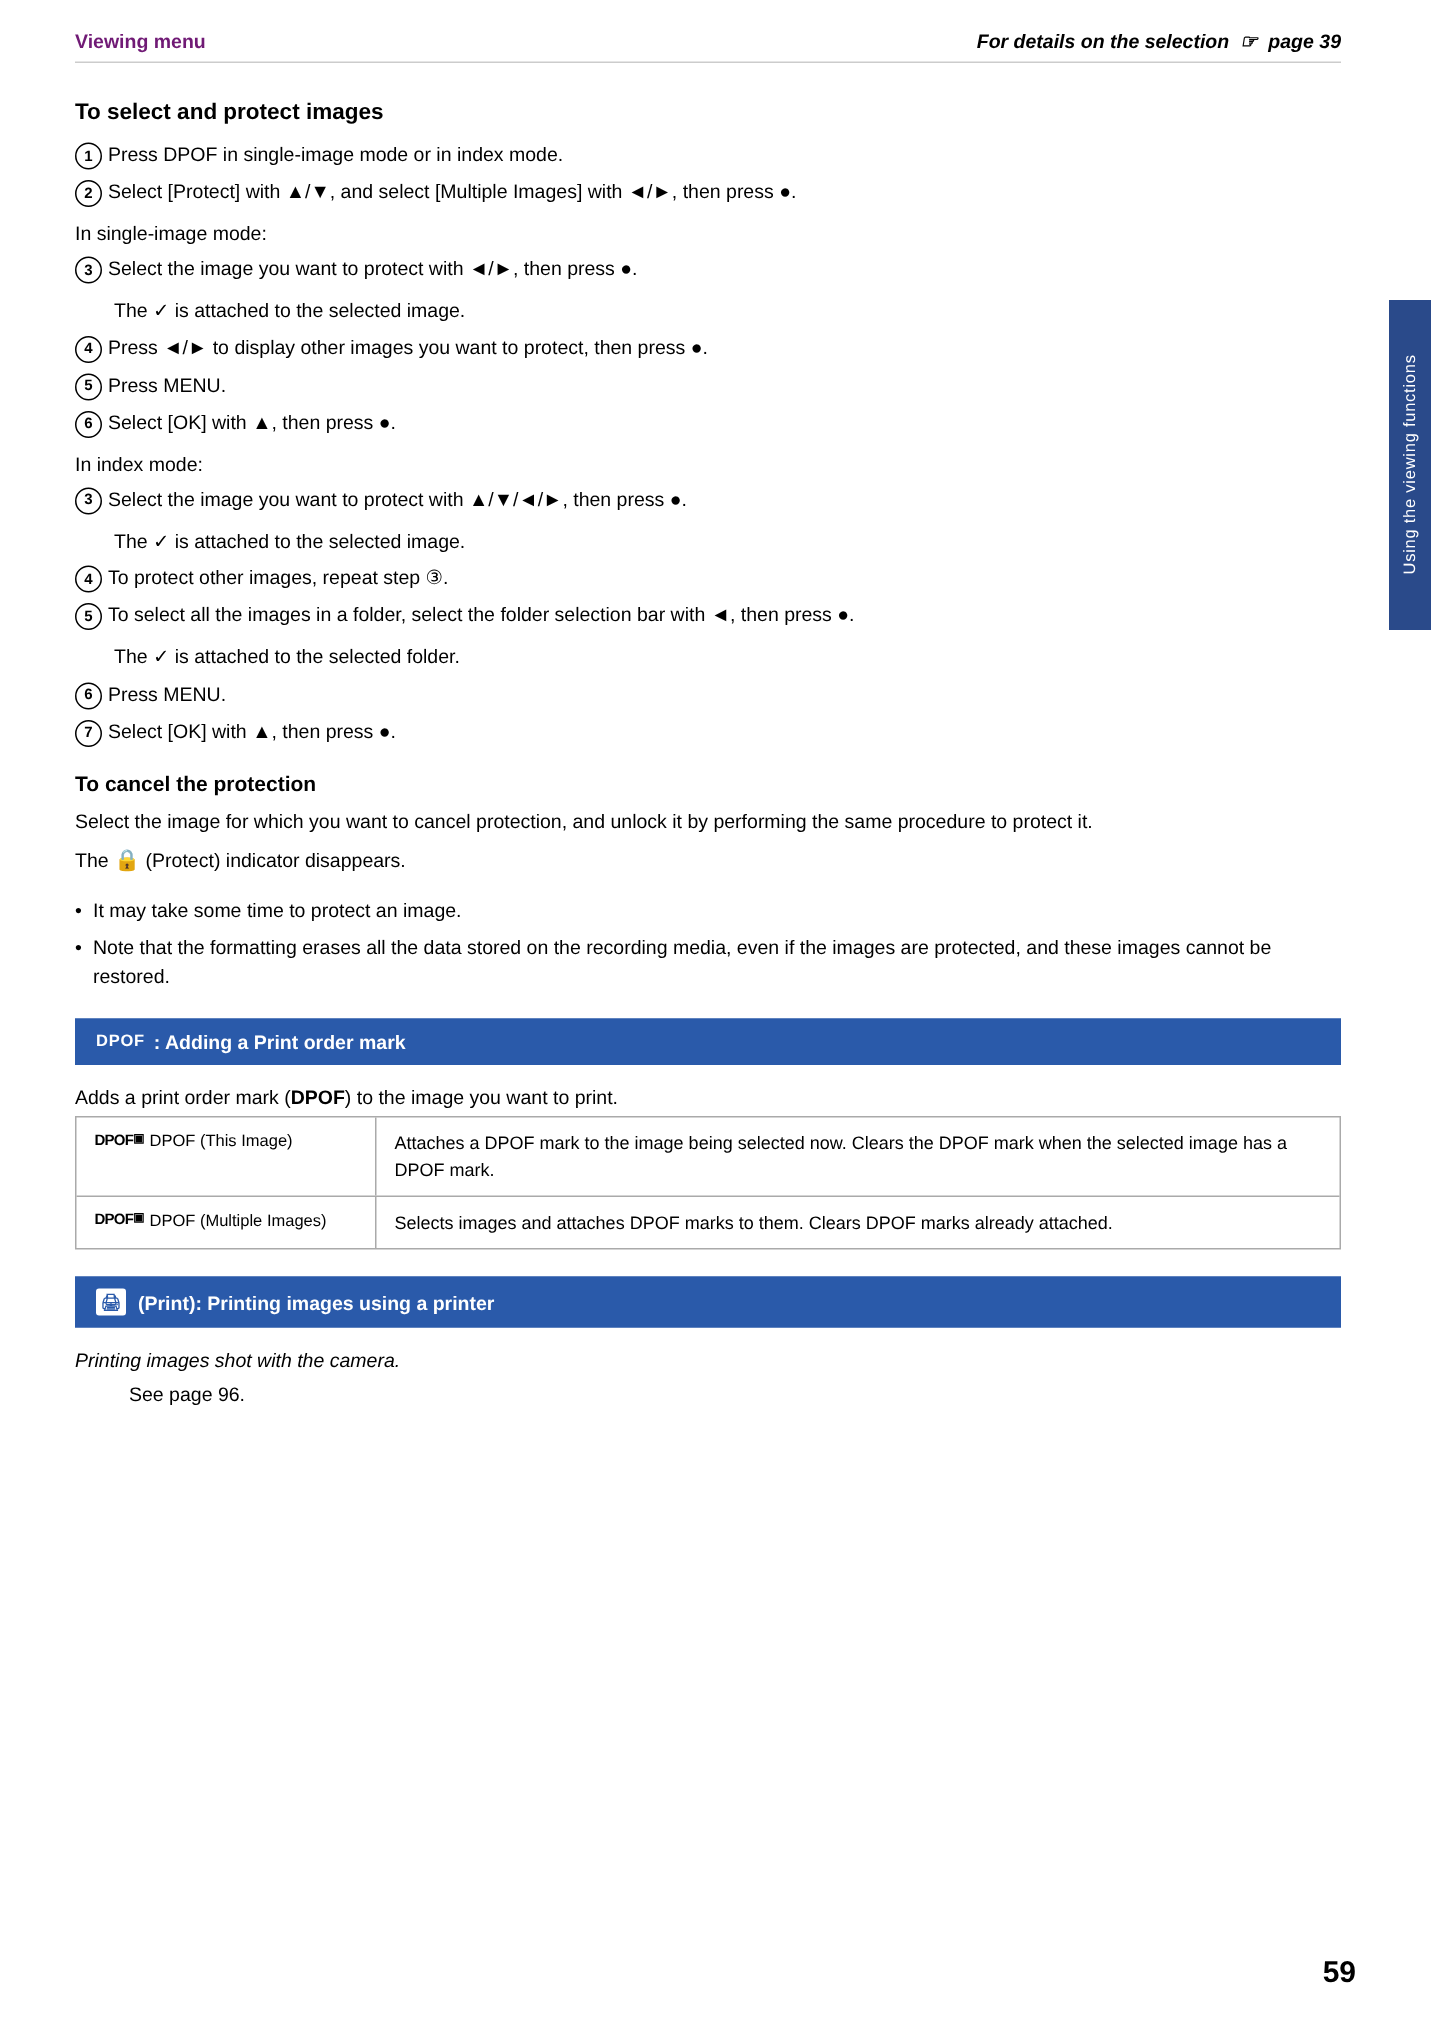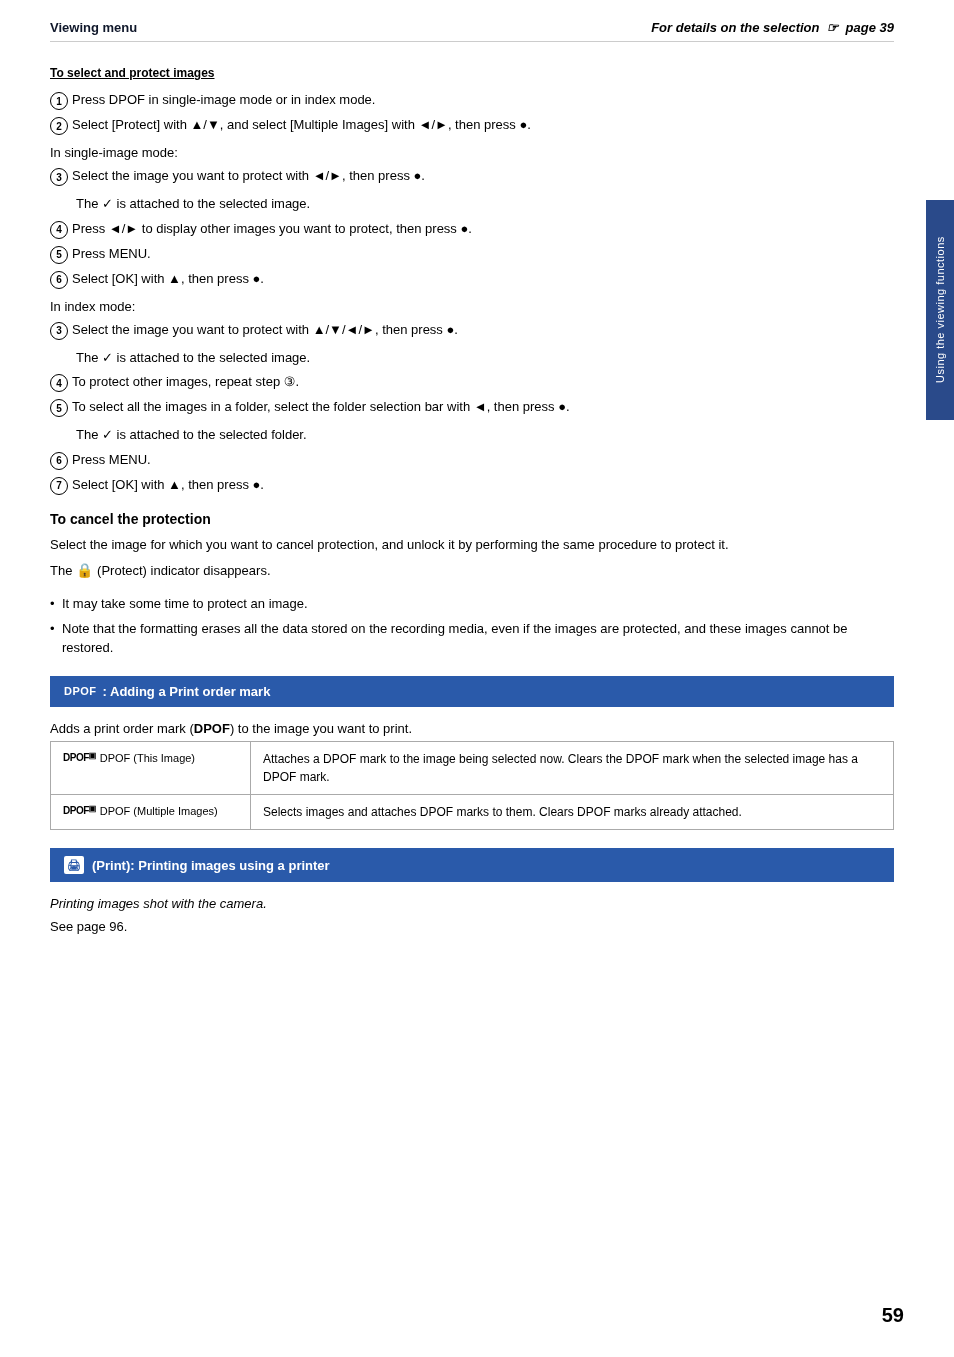--- a/index.html
+++ b/index.html
@@ -49,36 +49,35 @@
     .header {
       display: flex;
       justify-content: space-between;
       align-items: baseline;
       border-bottom: 1px solid #ccc;
       padding-bottom: 6px;
       margin-bottom: 24px;
     }
 
     .header-left {
-      color: #0f172a;
+      color: #701a75;
       font-size: 13px;
       font-weight: bold;
     }
 
     .header-right {
       font-style: italic;
       font-size: 13px;
       font-weight: bold;
     }
 
     .section-title {
-      font-size: 12px;
+      font-size: 15px;
       font-weight: bold;
       margin-bottom: 10px;
-      text-decoration: underline;
     }
 
     .step-list {
       list-style: none;
       margin-bottom: 8px;
     }
 
     .step-list li {
       display: flex;
       align-items: flex-start;
@@ -352,19 +351,19 @@
     </div>
 
     <div class="print-section-box">
       <span class="print-icon-box">
         <span class="print-icon-inner">🖨</span>
       </span>
       <span>(Print): Printing images using a printer</span>
     </div>
 
     <p style="line-height:1.6; margin-bottom:2px;font-style:italic;">Printing images shot with the camera.</p>
-    <p style="line-height:1.6;">See page 96.</p>
+    <p style="line-height:1.6;margin-left:36px;">See page 96.</p>
 
     <div class="page-number">59</div>
   </div>
 
   <div class="side-tab">Using the viewing functions</div>
 </div>
 
 </body></html>

